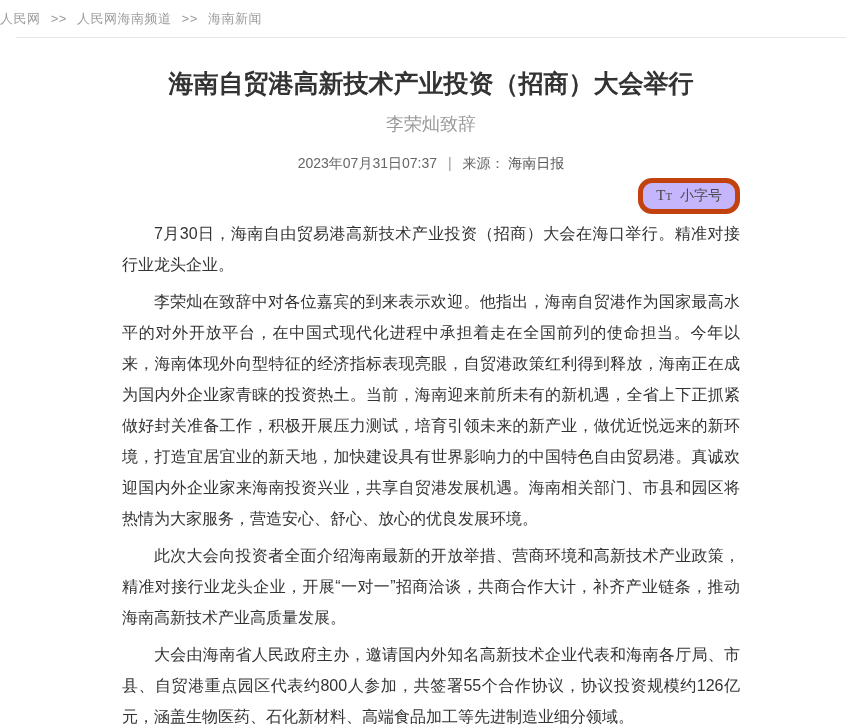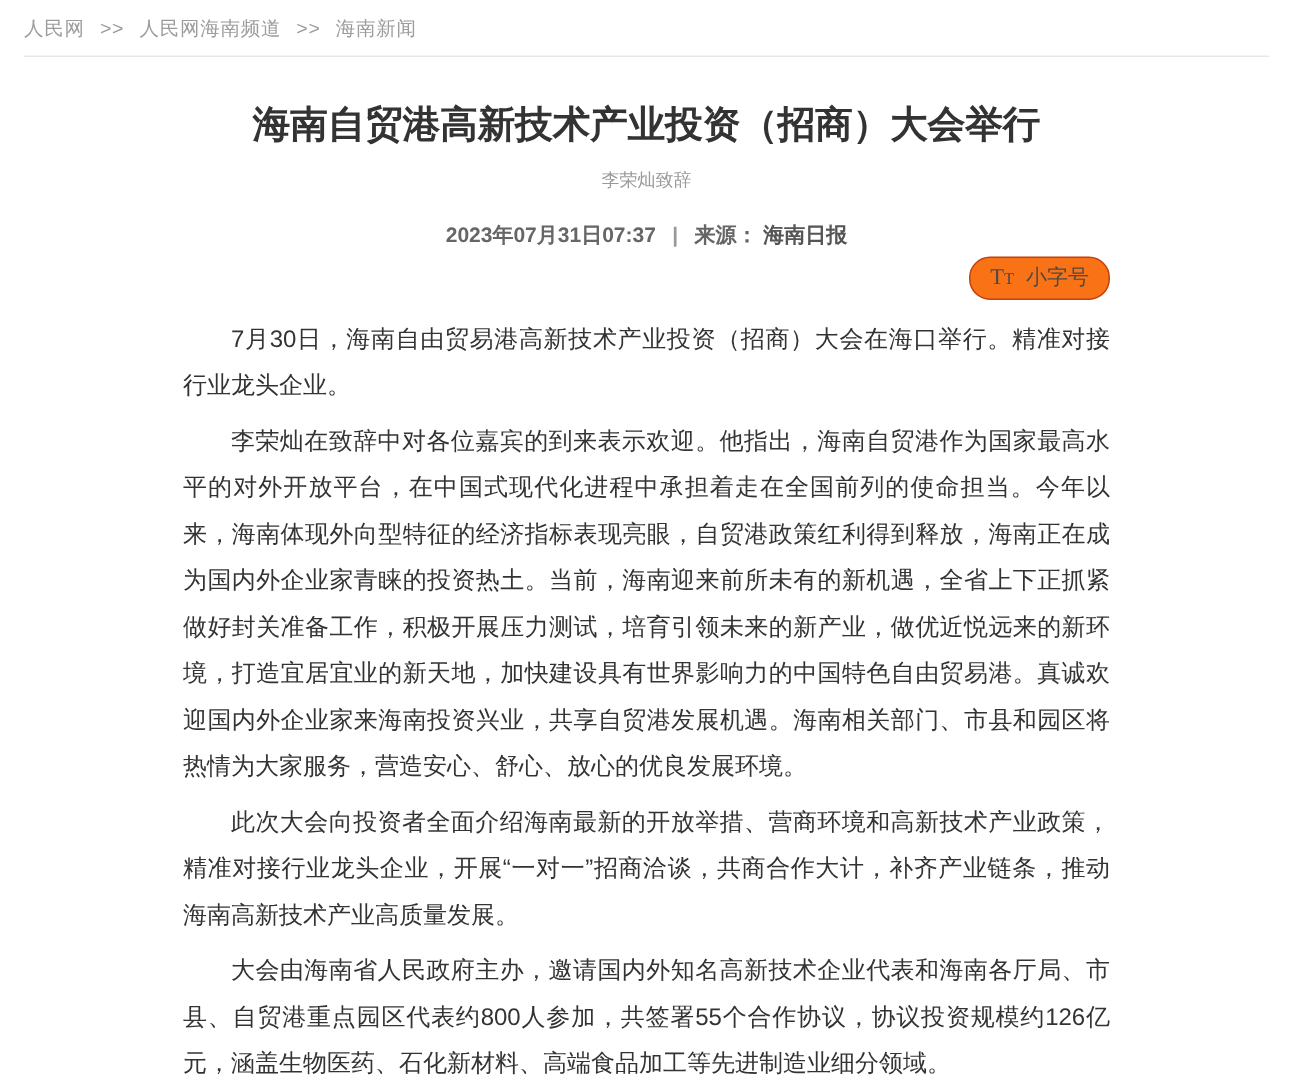--- a/index.html
+++ b/index.html
@@ -6,58 +6,57 @@
   html, body { margin: 0; padding: 0; }
   body {
     width: 862px; height: 725px;
     background: #ffffff;
     font-family: "Liberation Sans", "DejaVu Sans", sans-serif;
   }
   .page { position: relative; width: 862px; height: 725px; background: #fff; overflow: hidden; }
 
   
   .breadcrumb {
-    padding: 10px 16px 9px 16px;
+    padding: 10px 16px 9px 0;
     font-size: 13px;
     color: #9c9c9c;
     letter-spacing: .5px;
   }
   .breadcrumb .crumb { cursor: pointer; }
   .breadcrumb .sep { margin: 0 6px; color: #9c9c9c; }
   .top-divider { border: none; border-top: 1px solid #e7e7e7; margin: 0 16px; }
 
   
   .article-header { text-align: center; }
   .article-title {
     margin: 30px 70px 0 70px;
     font-size: 25px;
     line-height: 31px;
     font-weight: bold;
     color: #333333;
   }
   .article-subtitle {
     margin-top: 13px;
-    font-size: 12px;
+    font-size: 18px;
     color: #999999;
   }
   .article-meta {
     margin-top: 19px;
     font-size: 14px;
     color: #666666;
-    font-weight: bold;
   }
   .article-meta .meta-sep { margin: 0 7px; color: #999; }
   .article-meta .source-name { cursor: pointer; color: #555; }
 
   
   .toolbar { width: 618px; margin: 5px auto 0 auto; text-align: right; height: 27px; }
   .fontsize-pill {
     display: inline-block;
-    background: #f97316;
-    border: 1px solid #c2410c;
+    background: #c4b5fd;
+    border: 5px solid #c2410c;
     border-radius: 14px;
     padding: 3px 13px 4px 13px;
     font-size: 14px;
     color: #4a4a4a;
     cursor: pointer;
     line-height: 18px;
   }
   .fontsize-pill .t-big { font-family: "Liberation Serif", "DejaVu Serif", serif; font-size: 15px; }
   .fontsize-pill .t-small { font-family: "Liberation Serif", "DejaVu Serif", serif; font-size: 11px; }
   .fontsize-pill .fs-label { margin-left: 4px; }

